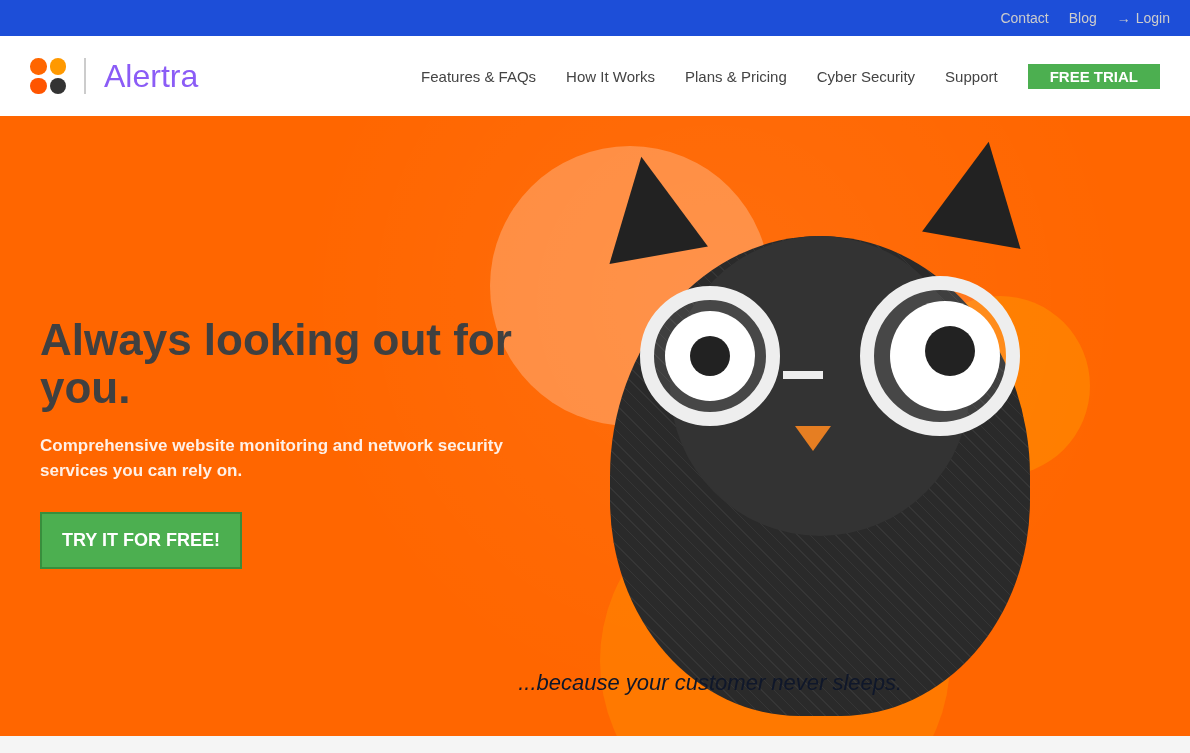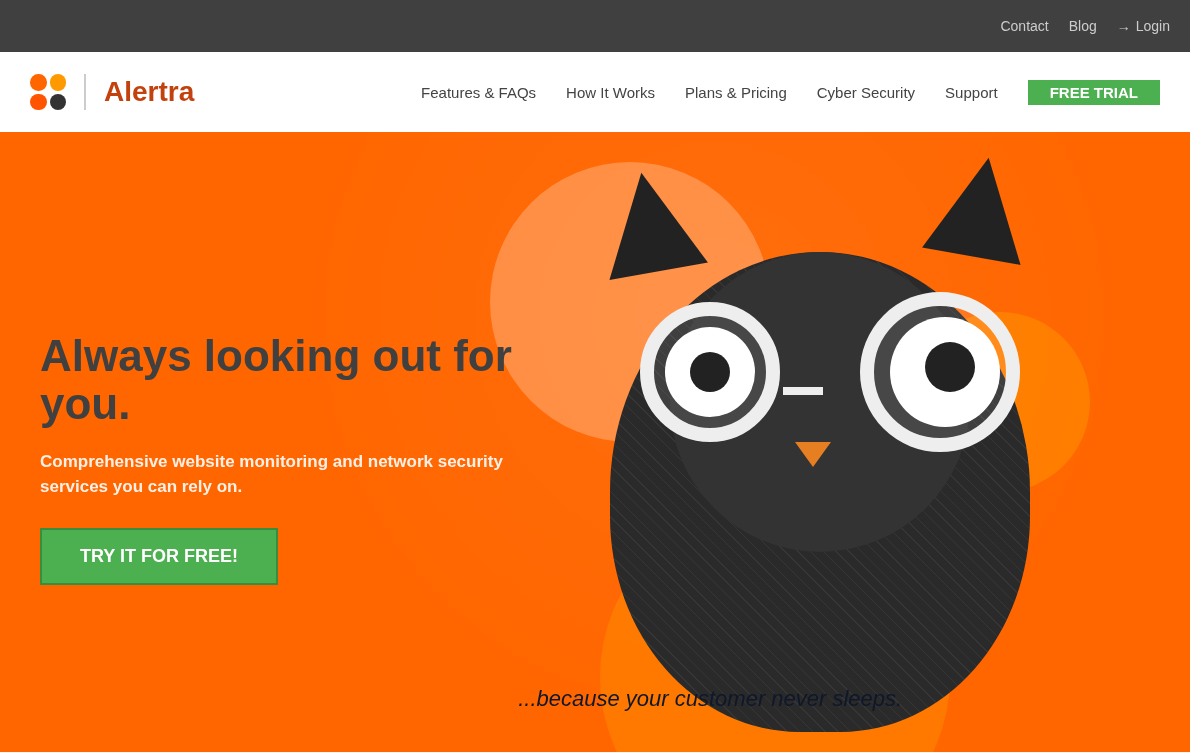--- a/index.html
+++ b/index.html
@@ -1,25 +1,25 @@
 <!DOCTYPE html>
 <html><head>
   <meta charset="utf-8">
   <style>
     * { margin: 0; padding: 0; box-sizing: border-box; }
     body { font-family: Arial, sans-serif; width: 1190px; overflow-x: hidden; }
 
     
     .top-bar {
-      background: #404040;
+      background: #1d4ed8;
       display: flex;
       justify-content: flex-end;
       align-items: center;
       padding: 0 20px;
-      height: 52px;
+      height: 36px;
       gap: 20px;
     }
     .top-bar a {
       color: #ccc;
       text-decoration: none;
       font-size: 14px;
     }
     .login-link {
       display: flex;
       align-items: center;
@@ -54,23 +54,23 @@
       height: 36px;
     }
     .logo-dot {
       border-radius: 50%;
     }
     .logo-dot.orange { background: #f60; }
     .logo-dot.orange2 { background: #f90; }
     .logo-dot.orange3 { background: #f50; }
     .logo-dot.dark { background: #333; }
     .logo-text {
-      font-size: 28px;
-      font-weight: bold;
-      color: #c2410c;
+      font-size: 32px;
+      font-weight: normal;
+      color: #8b5cf6;
     }
     .logo-separator {
       width: 2px;
       height: 36px;
       background: #ccc;
       margin: 0 8px;
     }
 
     
     nav {
@@ -313,21 +313,21 @@
       color: rgba(255,255,255,0.9);
       line-height: 1.5;
       margin-bottom: 28px;
       font-weight: bold;
     }
     .hero-cta {
       display: inline-block;
       background: #4caf50;
       color: #fff;
       text-decoration: none;
-      padding: 16px 38px;
+      padding: 16px 20px;
       font-size: 18px;
       font-weight: bold;
       border: 2px solid #388e3c;
     }
 
     
     .hero-bottom-text {
       position: absolute;
       bottom: 40px;
       left: 50%;

